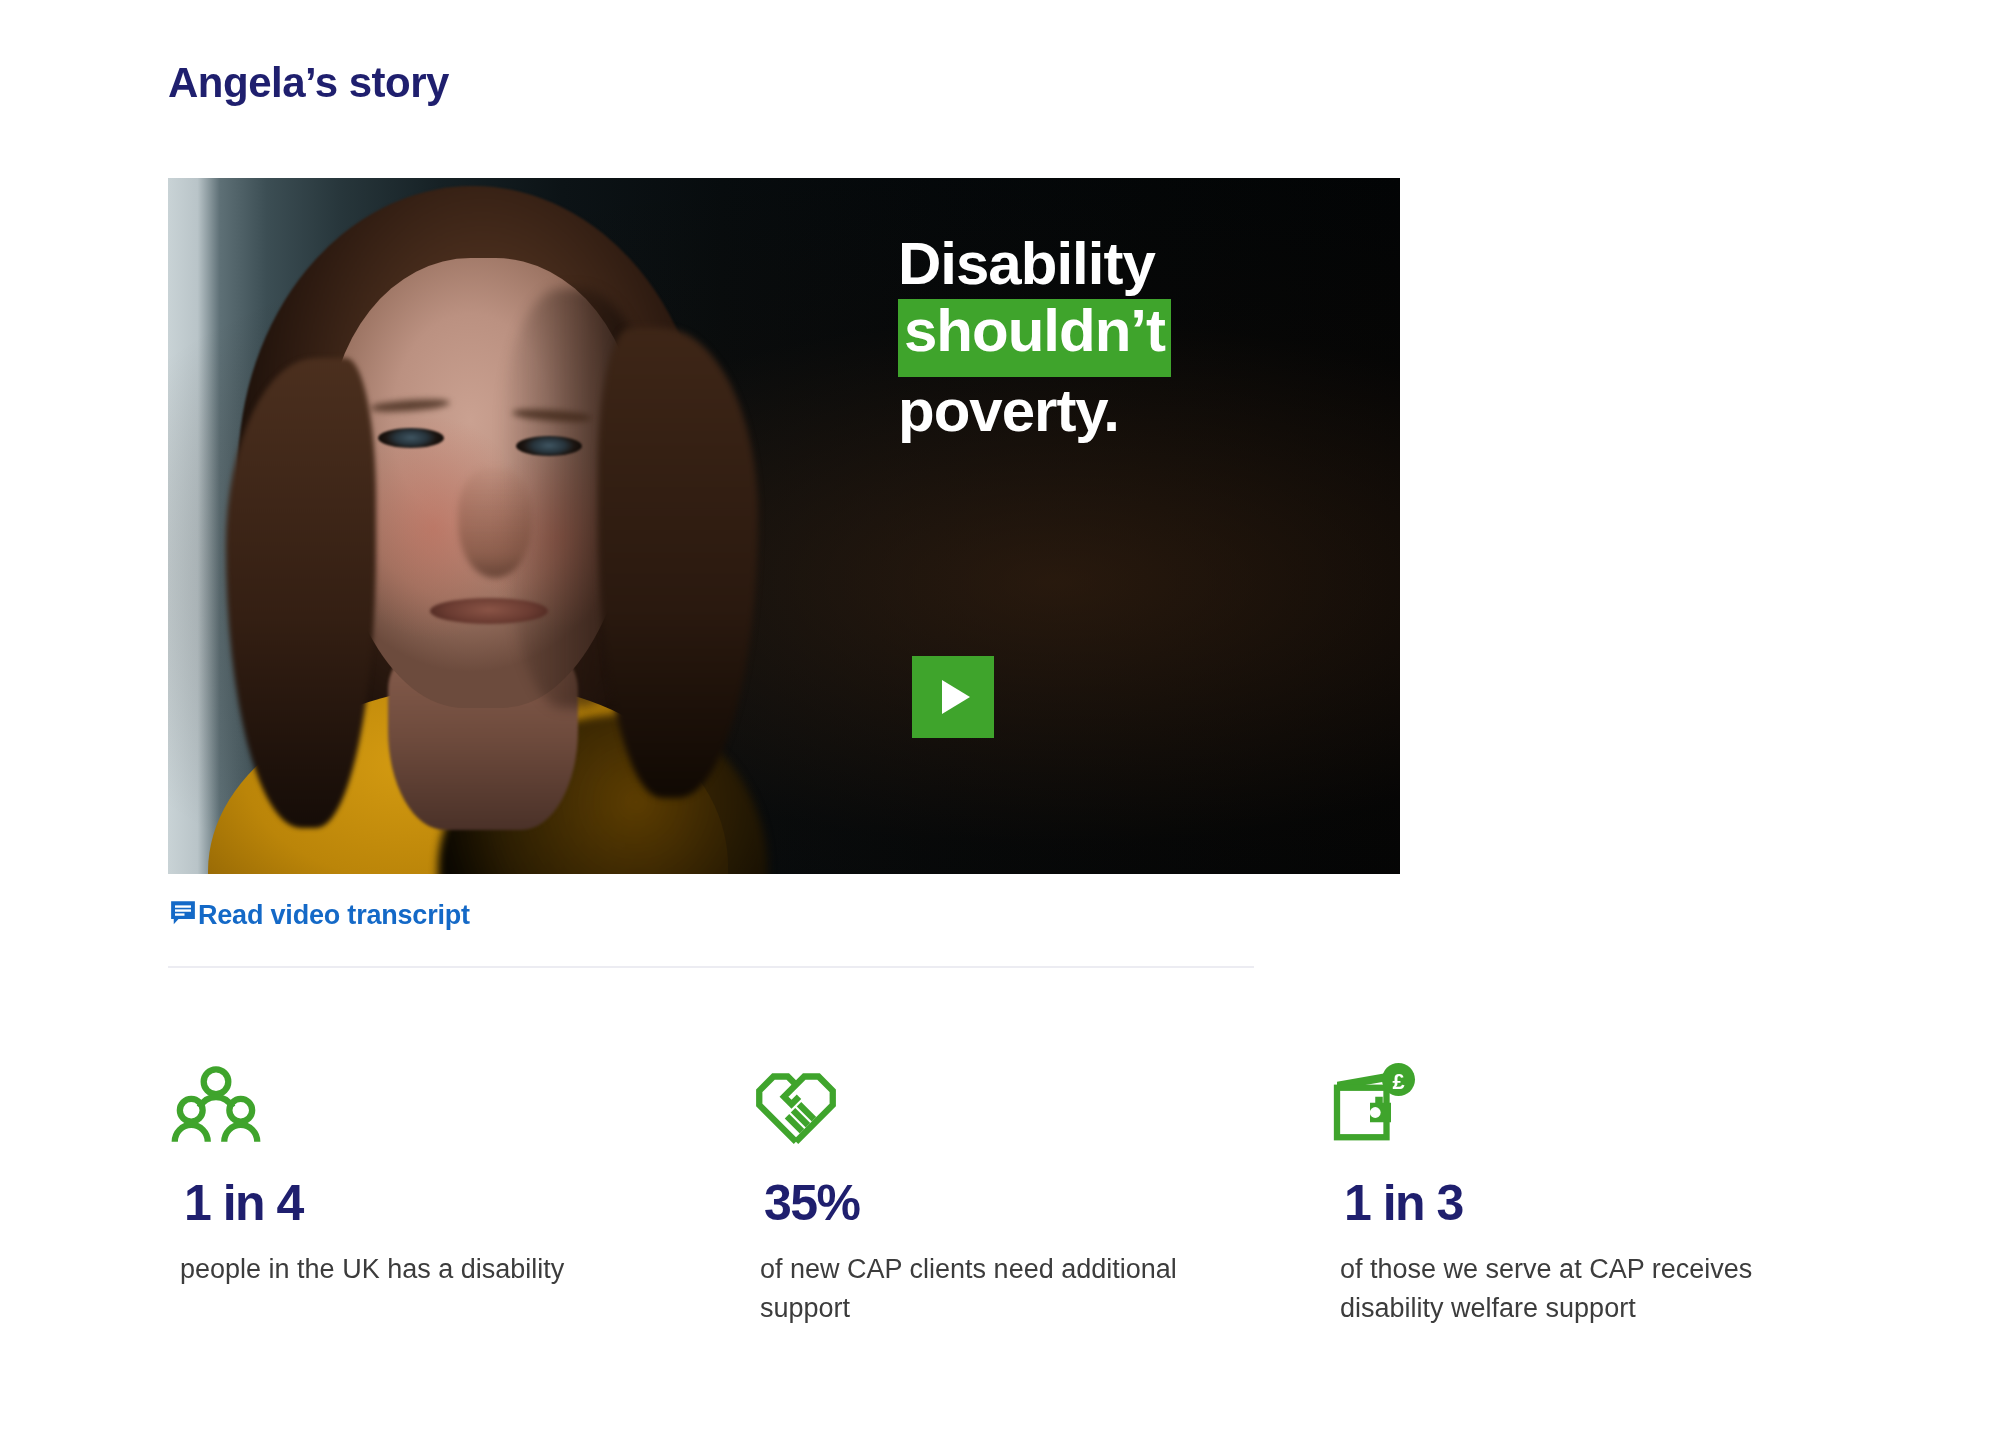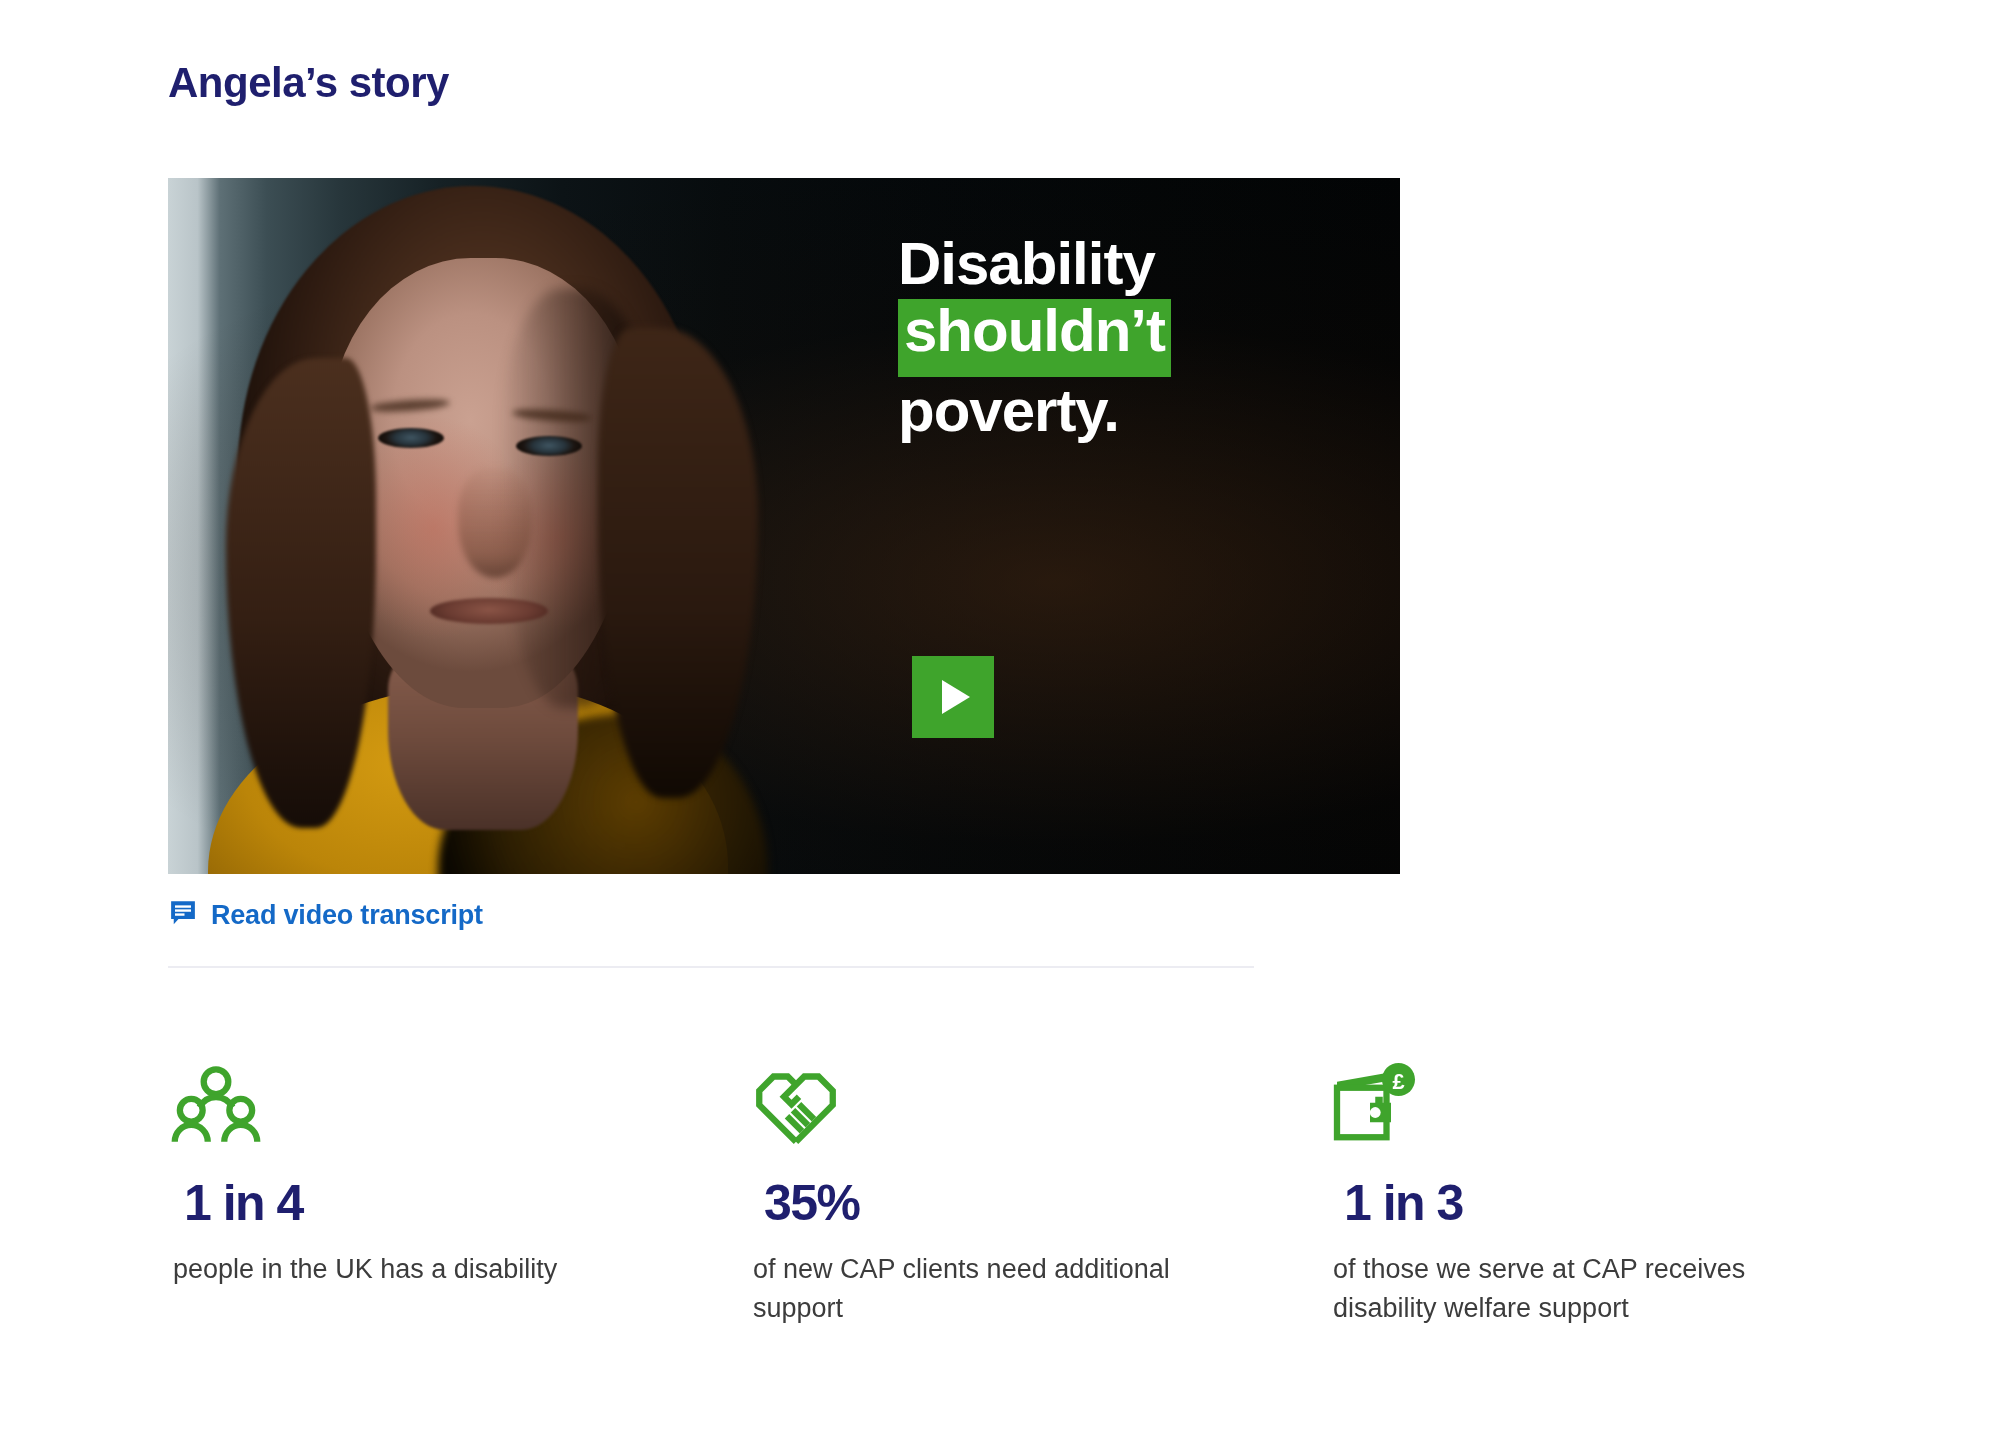--- a/index.html
+++ b/index.html
@@ -249,21 +249,20 @@
     border-bottom: 17px solid transparent;
   }
 
   
   .transcript-link {
     position: absolute;
     left: 168px;
     top: 898px;
     display: flex;
     align-items: center;
-    gap: 13px;
     text-decoration: none;
     cursor: pointer;
   }
   .transcript-link .label {
     font-size: 27px;
     font-weight: bold;
     color: #1469c7;
     letter-spacing: -0.2px;
   }
   .transcript-icon { display: block; }
@@ -297,21 +296,21 @@
     font-weight: bold;
     color: #1f1f6e;
     line-height: 1;
     letter-spacing: -1.5px;
     margin: 22px 0 0 16px;
   }
   .stat-caption {
     font-size: 27px;
     color: #3c3c3c;
     line-height: 1.45;
-    margin: 22px 0 0 5px;
+    margin: 22px 0 0 12px;
     max-width: 470px;
   }
 </style>
 </head>
 <body>
 
 <div class="page">
 
   <h1 class="page-title">Angela’s story</h1>
 

